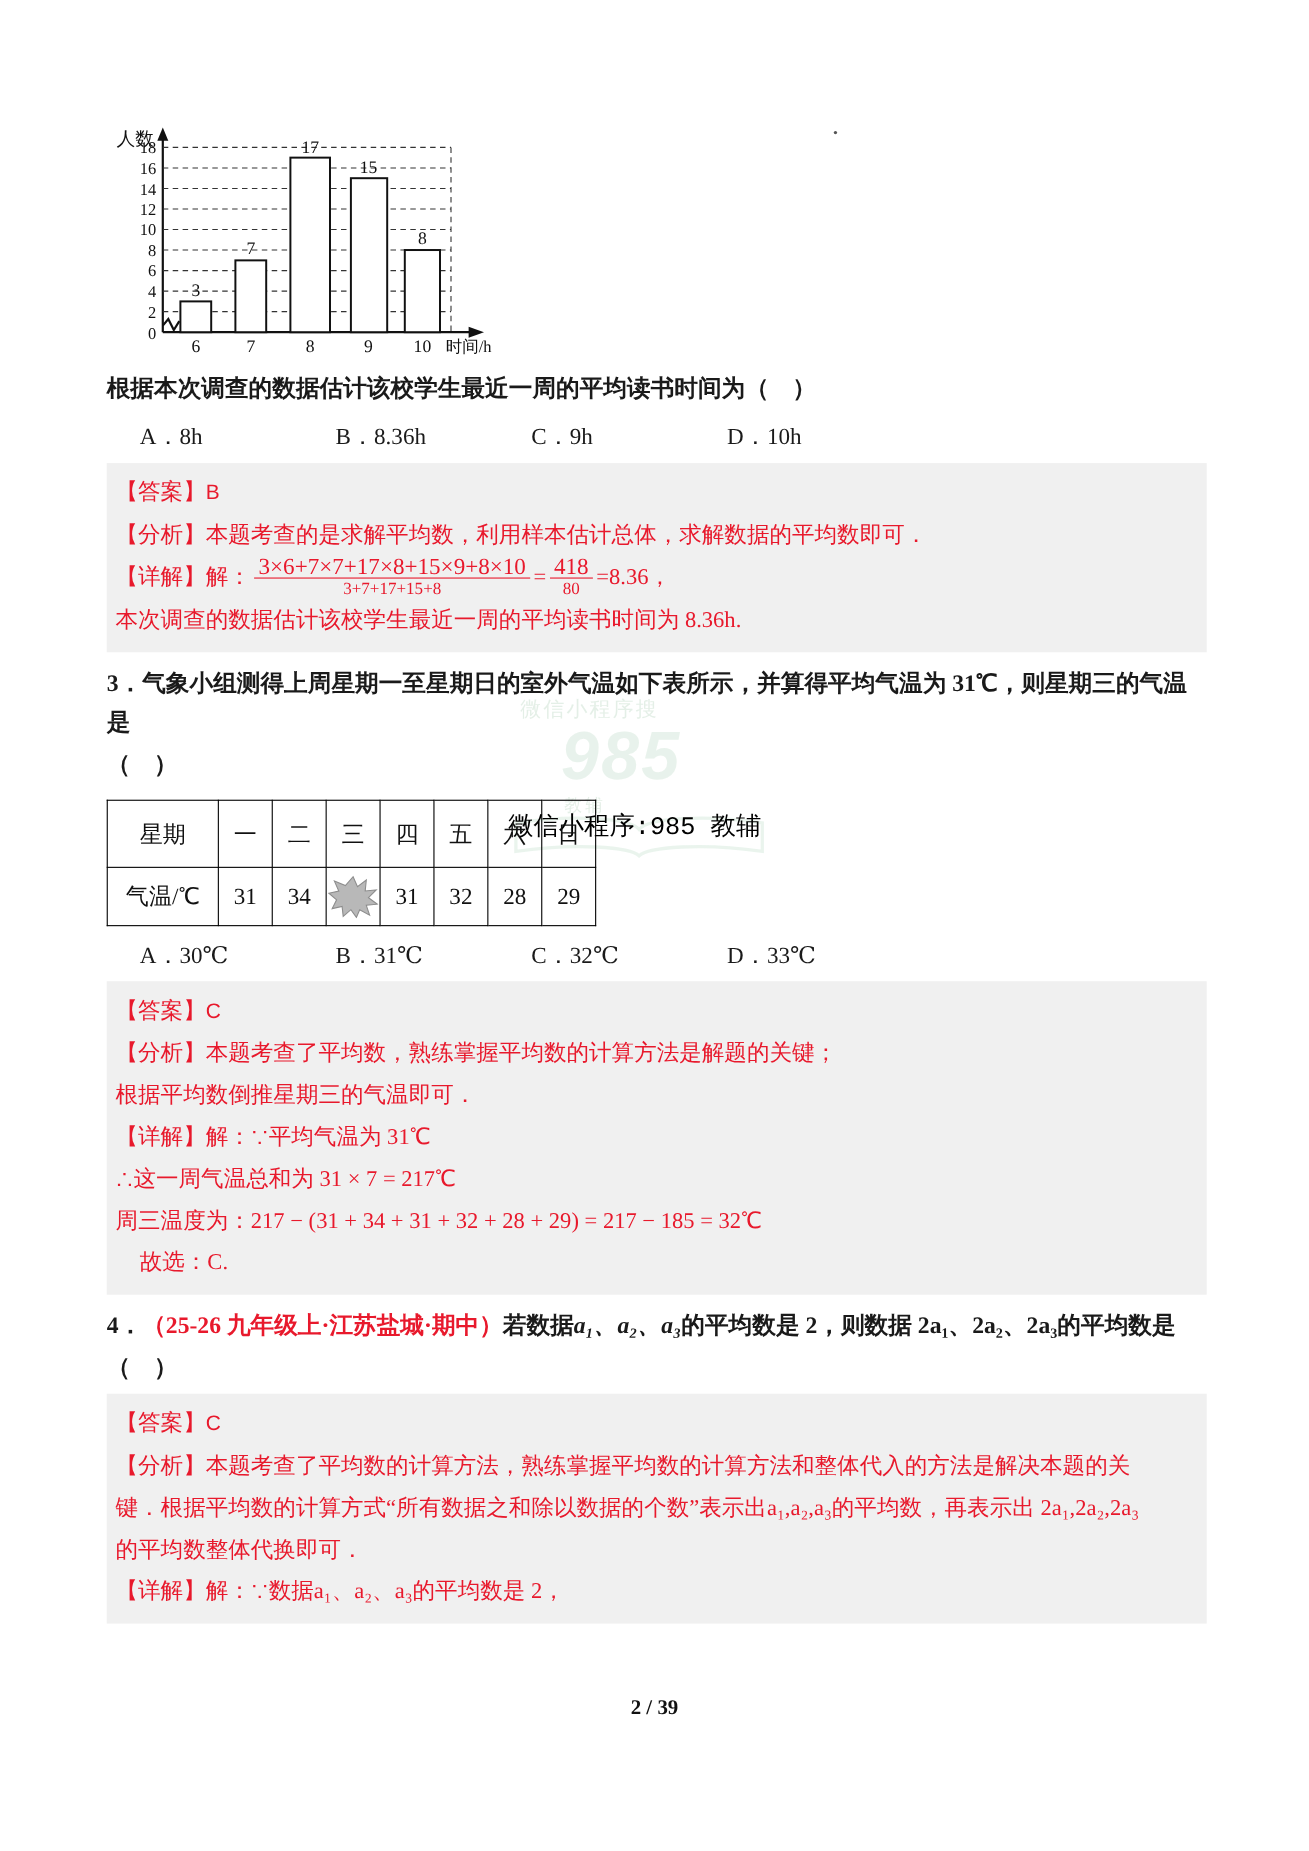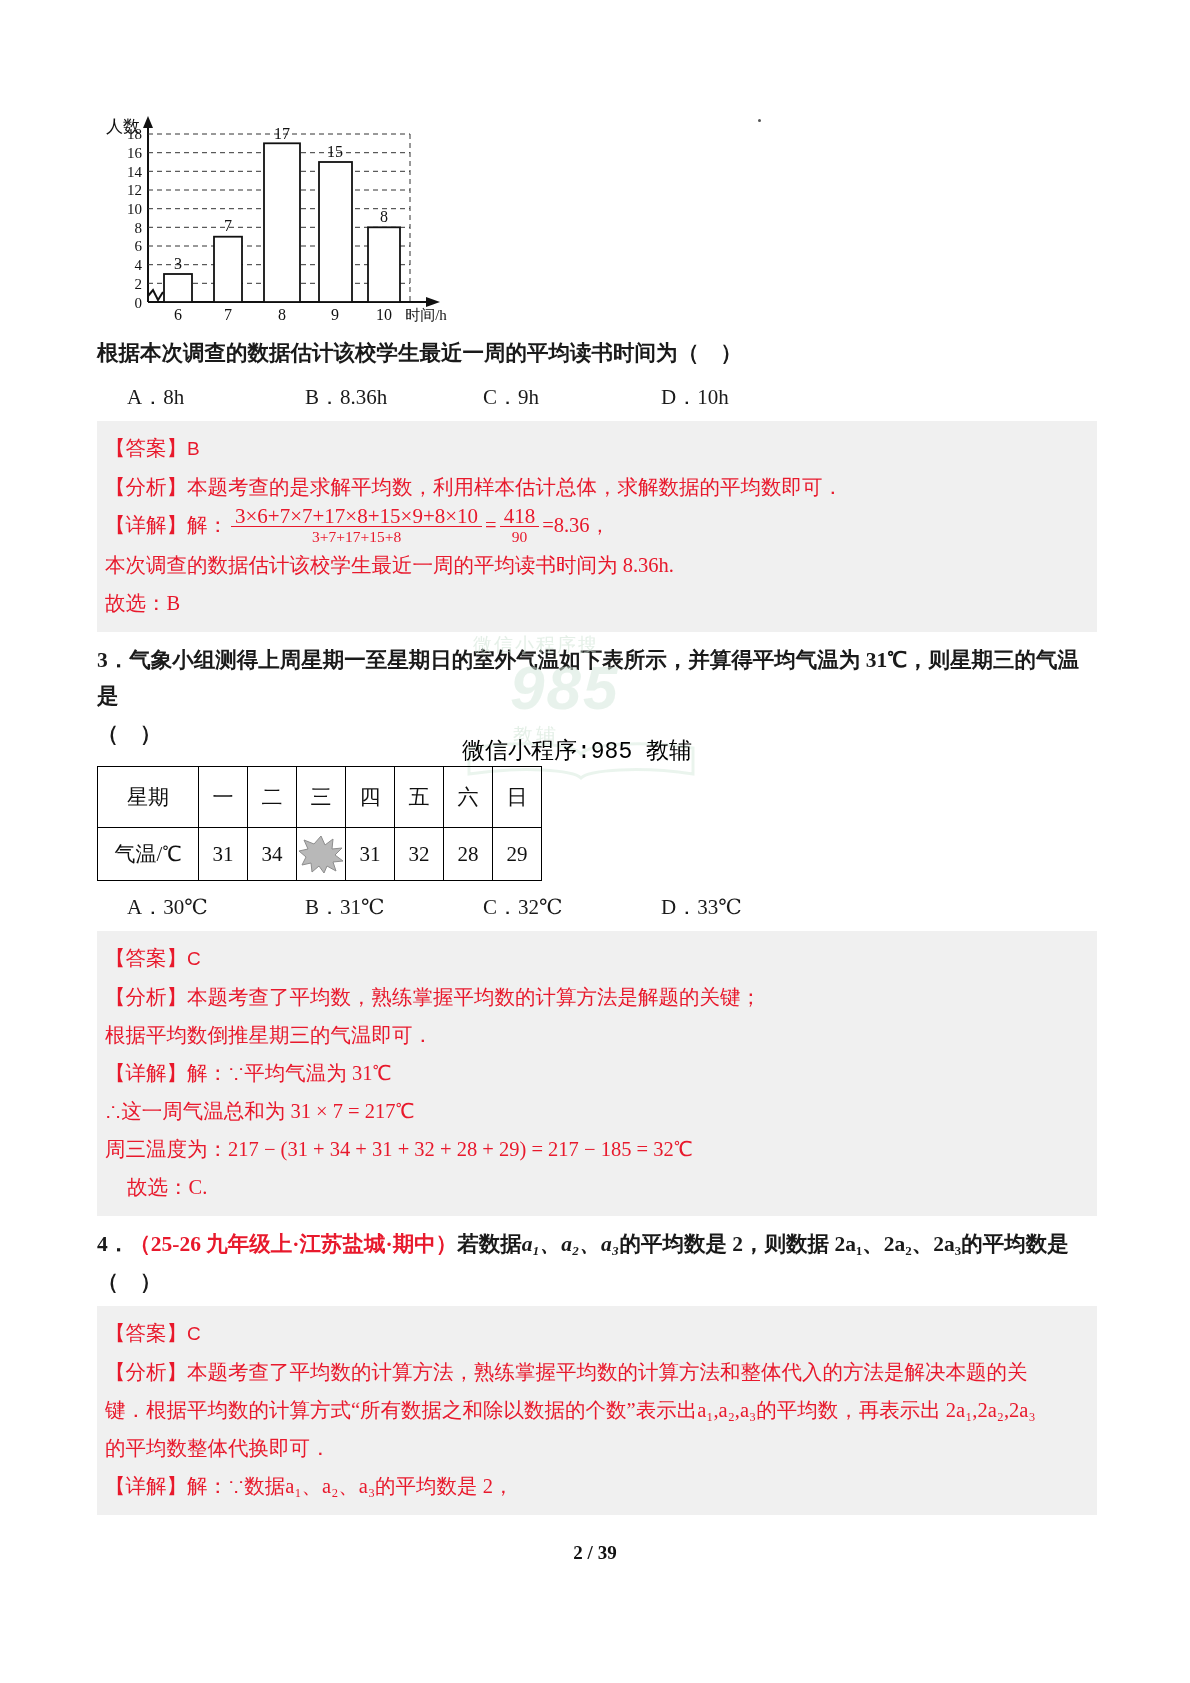--- a/index.html
+++ b/index.html
@@ -57,21 +57,21 @@
     font-weight: bold;
     font-style: italic;
     color: #d7e9dd;
     letter-spacing: 2px;
     margin-left: 16px;
   }
   .wm-bottom {
     position: absolute;
     top: 92px; left: 58px;
     font-family: "Liberation Sans", sans-serif;
-    font-size: 20px;
+    font-size: 16px;
     letter-spacing: 3px;
     color: #cfe3d4;
   }
   .wm-book {
     position: absolute;
     top: 108px; left: 8px;
     width: 240px;
     height: 42px;
   }
   .wm-text-line {
@@ -300,24 +300,23 @@
     </div>
 
     <div class="ansbox">
       <div class="ln">
         <span class="tag">【答案】</span><span class="latin">B</span>
       </div>
       <div class="ln">
         <span class="tag">【分析】</span><span>本题考查的是求解平均数，利用样本估计总体，求解数据的平均数即可．</span>
       </div>
       <div class="ln">
-        <span class="tag">【详解】</span><span>解：</span><span class="frac"><span class="num">3×6+7×7+17×8+15×9+8×10</span><span class="den">3+7+17+15+8</span></span><span class="math">=</span><span class="frac"><span class="num">418</span><span class="den">90</span></span><span class="math">=</span><span class="math">8.36，</span>
+        <span class="tag">【详解】</span><span>解：</span><span class="frac"><span class="num">3×6+7×7+17×8+15×9+8×10</span><span class="den">3+7+17+15+8</span></span><span class="math">=</span><span class="frac"><span class="num">418</span><span class="den">80</span></span><span class="math">=</span><span class="math">8.36，</span>
       </div>
       <div class="ln">本次调查的数据估计该校学生最近一周的平均读书时间为 8.36h.</div>
-      <div class="ln">故选：B</div>
     </div>
 
     <div class="q-line"><span class="q-num">3．</span><span>气象小组测得上周星期一至星期日的室外气温如下表所示，并算得平均气温为 31℃，则星期三的气温是</span></div>
     <div class="q-line" style="margin-top:2px;">（　）</div>
 
     <table class="temp-table">
       <tbody>
           <tr class="hdr">
         <td class="lab">星期</td>
         <td class="cel">一</td>

